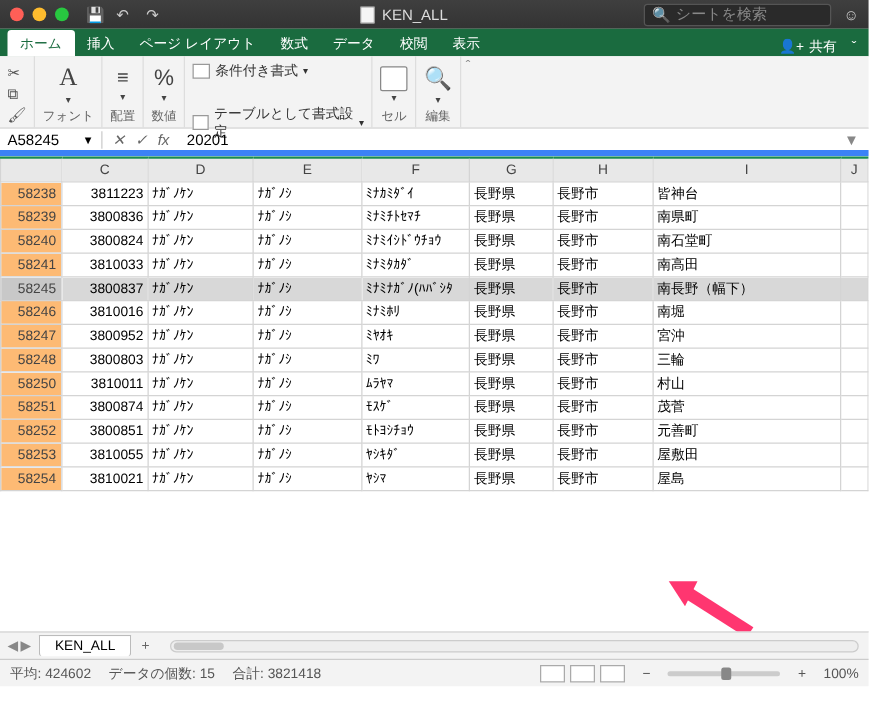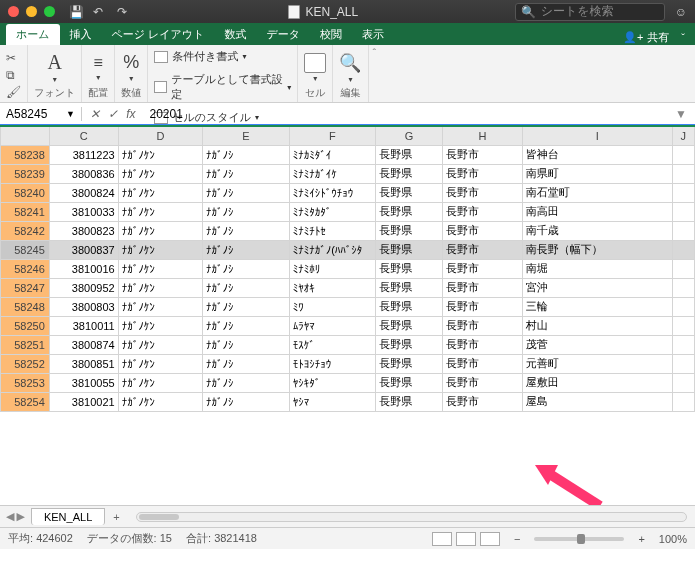--- a/index.html
+++ b/index.html
@@ -26,27 +26,27 @@
 
 .ribbon { height: 58px; background: #f3f3f3; border-bottom: 1px solid #cfcfcf; display: flex; }
 .group { display: flex; flex-direction: column; align-items: center; justify-content: space-between; padding: 4px 6px 2px; border-right: 1px solid #ddd; }
 .group-label { font-size: 10px; color: #666; }
 .group-body { display: flex; align-items: center; gap: 6px; flex: 1; }
 .big-btn { display: flex; flex-direction: column; align-items: center; gap: 1px; font-size: 10px; color: #444; }
 .icon-box { width: 22px; height: 20px; border: 1px solid #888; background: #fff; border-radius: 2px; }
 .paste-ic { width: 22px; height: 24px; background: #fff; border: 1px solid #a68; border-radius: 2px; position: relative; }
 .paste-ic::before { content:''; position:absolute; top:-3px; left:4px; width:12px; height:5px; background:#d9a441; border-radius:2px; }
 .small-icons { display: flex; flex-direction: column; gap: 3px; font-size: 12px; color: #555; }
-.cond-list { display: flex; flex-direction: column; gap: 8px; font-size: 11px; color: #333; }
+.cond-list { display: flex; flex-direction: column; gap: 19px; font-size: 11px; color: #333; }
 .cond-list div { display: flex; align-items: center; gap: 4px; }
 .cond-ic { width: 14px; height: 12px; border: 1px solid #999; background: #fff; }
 .collapse { align-self: flex-start; color: #888; padding: 2px 4px; border-right: none; }
 
 
-.fbar { height: 22px; border-bottom: 1px solid #3b82f6; display: flex; align-items: center; font-size: 12px; background: #fff; }
+.fbar { height: 22px; border-bottom: 5px solid #3b82f6; display: flex; align-items: center; font-size: 12px; background: #fff; }
 .namebox { width: 82px; border-right: 1px solid #ccc; padding: 0 6px; display: flex; justify-content: space-between; align-items: center; }
 .fx-icons { display: flex; gap: 8px; padding: 0 8px; color: #666; font-style: italic; }
 .fval { flex: 1; padding: 0 6px; }
 .fexp { padding: 0 8px; color: #888; }
 
 
 .grid-wrap { height: 380px; overflow: hidden; position: relative; background: #fff; }
 table { border-collapse: collapse; width: 100%; table-layout: fixed; }
 th, td { border: 1px solid #d4d4d4; height: 19px; padding: 0 3px; font-size: 11px; text-align: left; white-space: nowrap; overflow: hidden; }
 th { background: #e8e8e8; font-weight: normal; text-align: center; color: #444; }
@@ -245,21 +245,21 @@
           <td>長野県</td>
           <td>長野市</td>
           <td>皆神台</td>
           <td></td>
         </tr>
         <tr>
           <th class="rowh">58239</th>
           <td class="num">3800836</td>
           <td>ﾅｶﾞﾉｹﾝ</td>
           <td>ﾅｶﾞﾉｼ</td>
-          <td>ﾐﾅﾐﾅｶﾞｲｹ</td>
+          <td>ﾐﾅﾐﾁﾄｾﾏﾁ</td>
           <td>長野県</td>
           <td>長野市</td>
           <td>南県町</td>
           <td></td>
         </tr>
         <tr>
           <th class="rowh">58240</th>
           <td class="num">3800824</td>
           <td>ﾅｶﾞﾉｹﾝ</td>
           <td>ﾅｶﾞﾉｼ</td>
@@ -271,31 +271,20 @@
         </tr>
         <tr>
           <th class="rowh">58241</th>
           <td class="num">3810033</td>
           <td>ﾅｶﾞﾉｹﾝ</td>
           <td>ﾅｶﾞﾉｼ</td>
           <td>ﾐﾅﾐﾀｶﾀﾞ</td>
           <td>長野県</td>
           <td>長野市</td>
           <td>南高田</td>
-          <td></td>
-        </tr>
-        <tr>
-          <th class="rowh">58242</th>
-          <td class="num">3800823</td>
-          <td>ﾅｶﾞﾉｹﾝ</td>
-          <td>ﾅｶﾞﾉｼ</td>
-          <td>ﾐﾅﾐﾁﾄｾ</td>
-          <td>長野県</td>
-          <td>長野市</td>
-          <td>南千歳</td>
           <td></td>
         </tr>
         <tr class="sel">
           <th class="rowh">58245</th>
           <td class="num">3800837</td>
           <td>ﾅｶﾞﾉｹﾝ</td>
           <td>ﾅｶﾞﾉｼ</td>
           <td>ﾐﾅﾐﾅｶﾞﾉ(ﾊﾊﾞｼﾀ</td>
           <td>長野県</td>
           <td>長野市</td>

